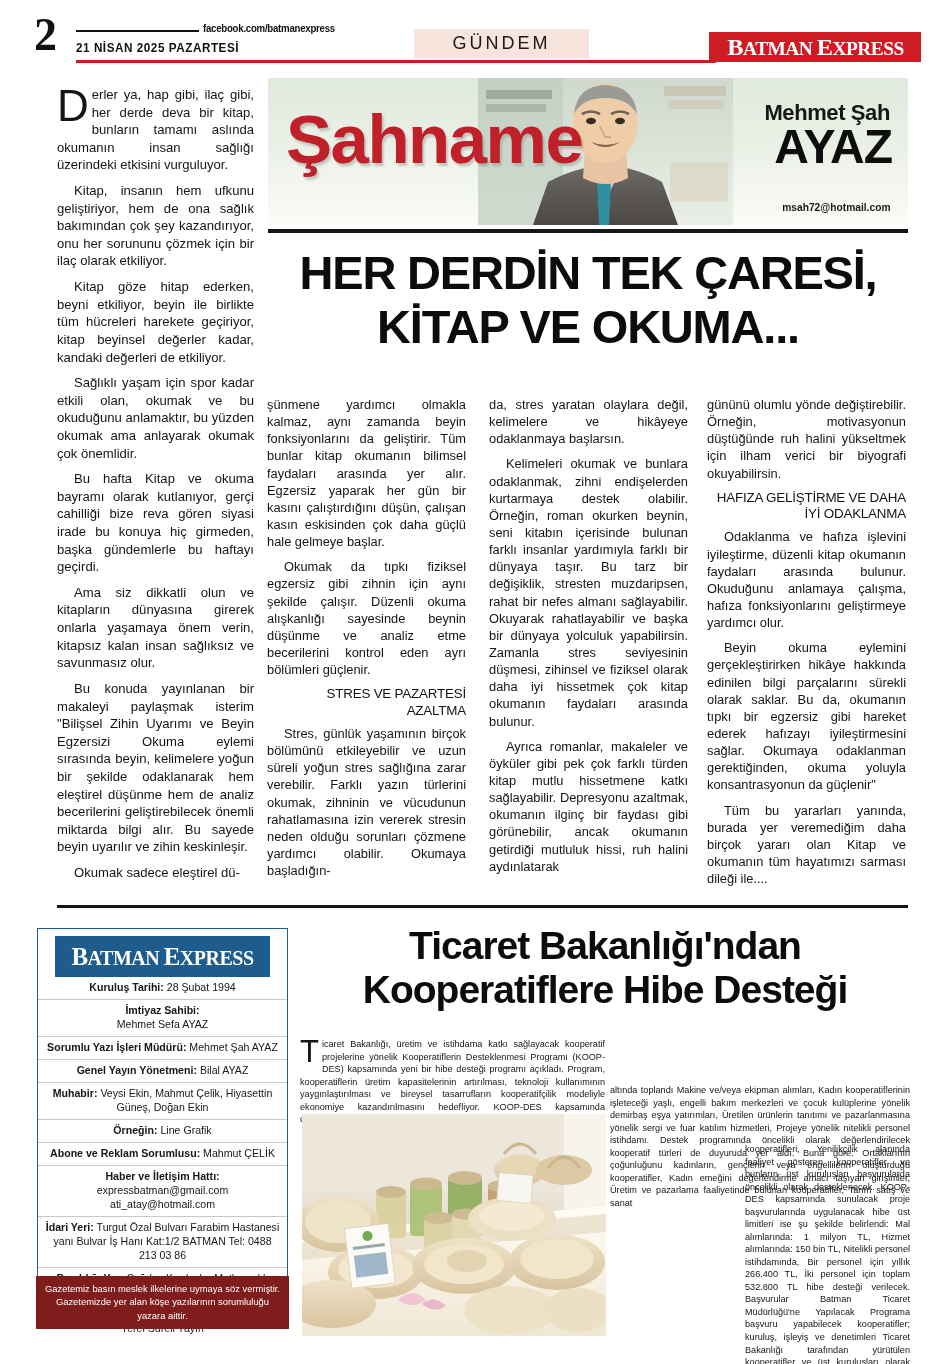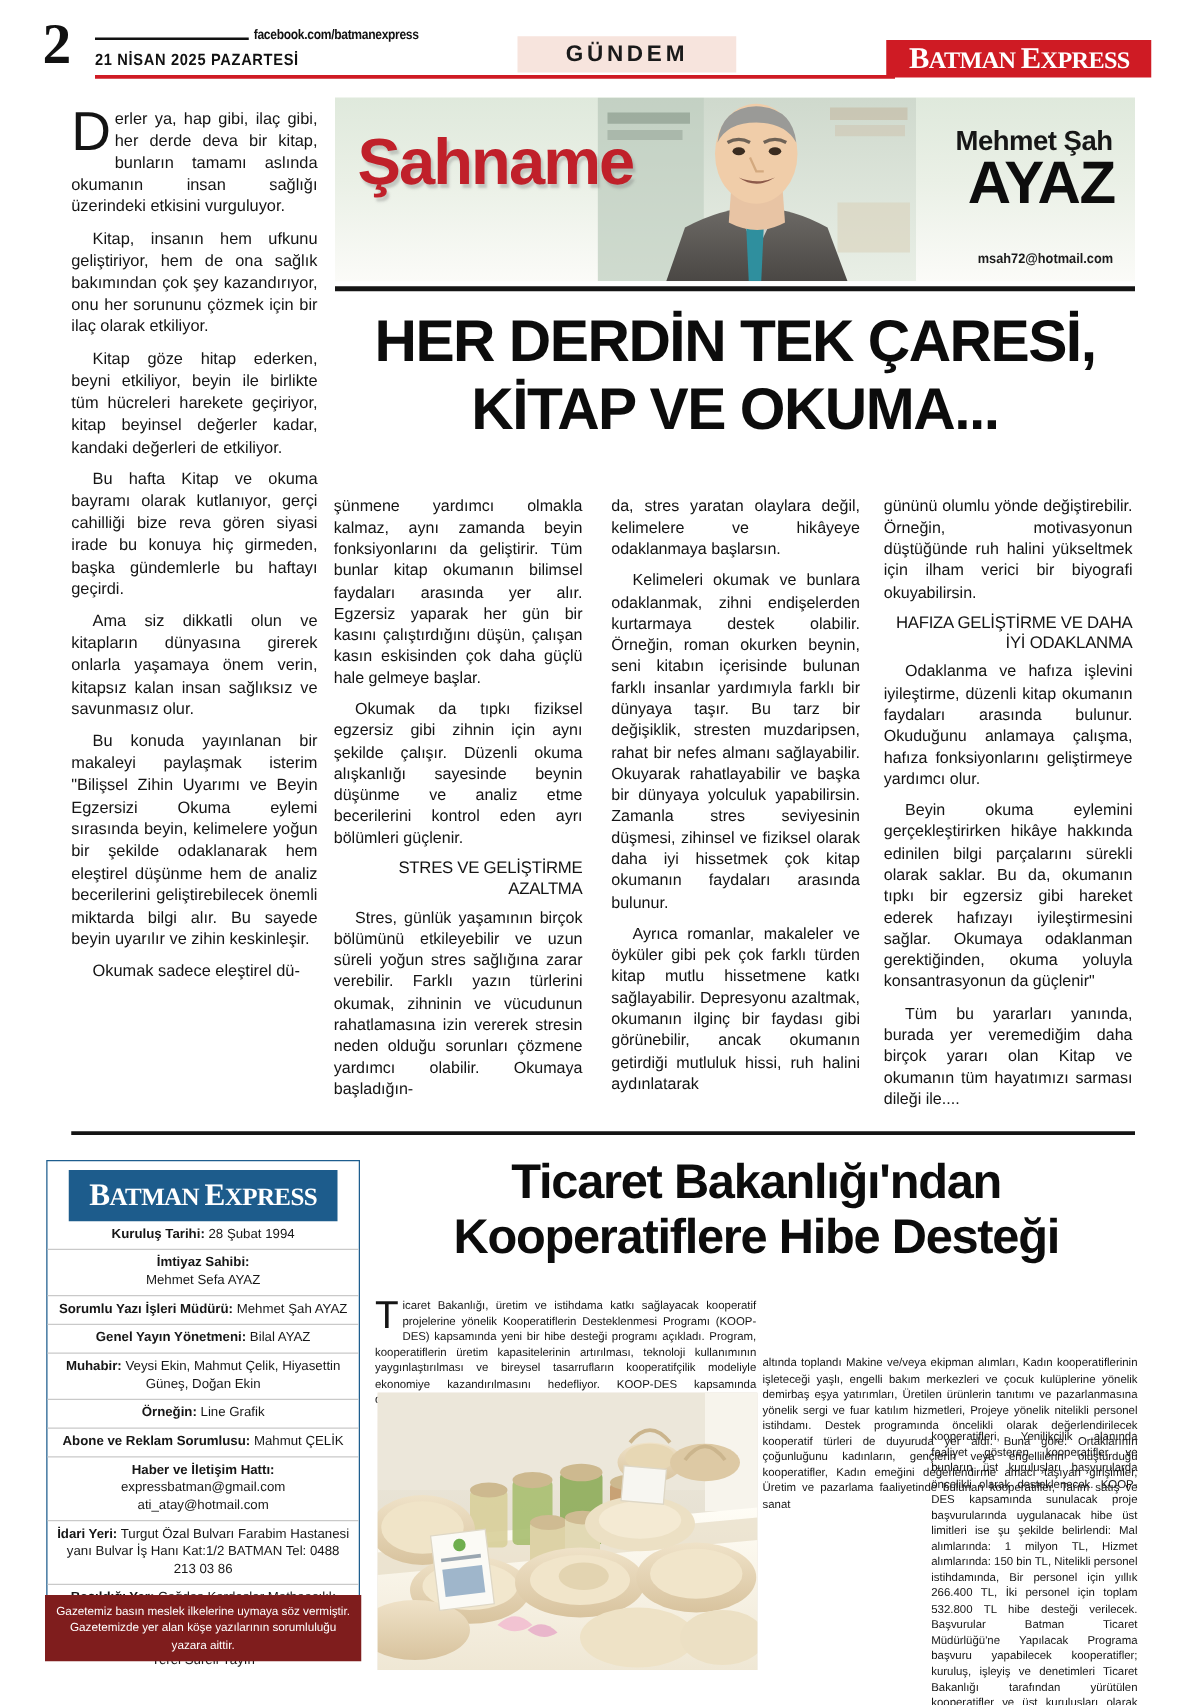--- a/index.html
+++ b/index.html
@@ -33,21 +33,21 @@
     position: absolute; left: 76px; top: 40px;
     font-size: 13px; font-weight: 700; letter-spacing: 0.6px; color: #111;
     transform: scaleX(0.9); transform-origin: left center;
   }
   .hdr-section {
     position: absolute; left: 414px; top: 29px; width: 175px; height: 29px;
     background: #f7e4dd;
     display: flex; align-items: center; justify-content: center;
   }
   .hdr-section span {
-    font-size: 18px; font-weight: 700; letter-spacing: 3px; color: #1a1a1a;
+    font-size: 18px; font-weight: 400; letter-spacing: 3px; color: #1a1a1a;
   }
   .hdr-logo {
     position: absolute; right: 30px; top: 32px; width: 212px; height: 30px;
     background: #cf1b24;
     display: flex; align-items: center; justify-content: center;
     overflow: hidden;
   }
   .hdr-logo span {
     color: #fff; font-weight: 700; font-size: 24px; letter-spacing: -0.5px;
     font-family: "Liberation Serif", serif;
@@ -76,21 +76,21 @@
   .banner {
     position: absolute; left: 268px; top: 78px; width: 640px; height: 147px;
     overflow: hidden;
     background: linear-gradient(180deg,#dfe9dc 0%, #eaf0e6 45%, #fbfbf8 100%);
   }
   .banner-photo {
     position: absolute; left: 210px; top: 0; width: 255px; height: 147px; overflow: hidden;
   }
   .banner-title {
     position: absolute; left: 18px; top: 22px;
-    font-size: 52px; font-weight: 700; color: #c0202a;
+    font-size: 69px; font-weight: 700; color: #c0202a;
     text-shadow: 2px 3px 2px rgba(120,120,120,0.35);
     letter-spacing: -1.5px;
   }
   .banner-author-first {
     position: absolute; right: 18px; top: 22px;
     font-size: 22px; font-weight: 700; color: #161616; letter-spacing: -0.4px;
   }
   .banner-author-last {
     position: absolute; right: 16px; top: 45px;
     font-size: 48px; font-weight: 700; color: #0d0d0d; letter-spacing: -1px; line-height: 1;
@@ -206,20 +206,21 @@
     <div class="hdr-logo">
       <span><span>B</span><span class="sm">ATMAN </span><span>E</span><span class="sm">XPRESS</span></span>
     </div>
     <div class="hdr-red-rule"></div>
   </div>
 
   <div class="col1">
     <p class="first"><span class="dropcap">D</span><span>erler ya, hap gibi, ilaç gibi, her derde deva bir kitap, bunların tamamı aslında okumanın insan sağlığı üzerindeki etkisini vurguluyor.</span></p>
     <p>Kitap,  insanın hem ufkunu geliştiriyor, hem de ona sağlık bakımından çok şey kazandırıyor, onu her sorununu çözmek için bir ilaç olarak etkiliyor.</p>
     <p>Kitap göze hitap ederken, beyni etkiliyor, beyin ile birlikte tüm hücreleri harekete geçiriyor, kitap beyinsel değerler kadar, kandaki değerleri de etkiliyor.</p>
+    <p>Sağlıklı yaşam için spor kadar etkili olan, okumak ve bu okuduğunu anlamaktır, bu yüzden okumak ama anlayarak okumak çok önemlidir.</p>
     <p>Bu hafta Kitap ve okuma bayramı olarak kutlanıyor, gerçi cahilliği bize reva gören siyasi irade bu konuya hiç girmeden, başka gündemlerle bu haftayı geçirdi.</p>
     <p>Ama siz dikkatli olun ve kitapların dünyasına girerek onlarla yaşamaya önem verin, kitapsız kalan insan sağlıksız ve savunmasız olur.</p>
     <p>Bu konuda yayınlanan bir makaleyi paylaşmak isterim "Bilişsel Zihin Uyarımı ve Beyin Egzersizi Okuma eylemi sırasında beyin, kelimelere yoğun bir şekilde odaklanarak hem eleştirel düşünme hem de analiz becerilerini geliştirebilecek önemli miktarda bilgi alır. Bu sayede beyin uyarılır ve zihin keskinleşir.</p>
     <p>Okumak sadece eleştirel dü-</p>
   </div>
 
   <div class="banner">
     <div class="banner-photo">
       <svg width="255" height="147" viewBox="0 0 255 147">
         <defs>
@@ -261,21 +262,21 @@
   <div class="banner-underline"></div>
 
   <div class="main-headline">
     <span>HER DERDİN TEK ÇARESİ,</span>
     <span class="l2">KİTAP VE OKUMA...</span>
   </div>
 
   <div class="artcol" id="artcol2">
     <p class="noindent">şünmene yardımcı olmakla kalmaz, aynı zamanda beyin fonksiyonlarını da geliştirir. Tüm bunlar kitap okumanın bilimsel faydaları arasında yer alır. Egzersiz yaparak her gün bir kasını çalıştırdığını düşün, çalışan kasın eskisinden çok daha güçlü hale gelmeye başlar.</p>
     <p>Okumak da tıpkı fiziksel egzersiz gibi zihnin için aynı şekilde çalışır. Düzenli okuma alışkanlığı sayesinde beynin düşünme ve analiz etme becerilerini kontrol eden ayrı bölümleri güçlenir.</p>
-    <h3>STRES VE GELİŞTİRME AZALTMA</h3>
+    <h3>STRES VE PAZARTESİ AZALTMA</h3>
     <p>Stres, günlük yaşamının birçok bölümünü etkileyebilir ve uzun süreli yoğun stres sağlığına zarar verebilir. Farklı yazın türlerini okumak, zihninin ve vücudunun rahatlamasına izin vererek stresin neden olduğu sorunları çözmene yardımcı olabilir. Okumaya başladığın-</p>
   </div>
 
   <div class="artcol" id="artcol3">
     <p class="noindent">da, stres yaratan olaylara değil, kelimelere ve hikâyeye odaklanmaya başlarsın.</p>
     <p>Kelimeleri okumak ve bunlara odaklanmak, zihni endişelerden kurtarmaya destek olabilir. Örneğin, roman okurken beynin, seni kitabın içerisinde bulunan farklı insanlar yardımıyla farklı bir dünyaya taşır. Bu tarz bir değişiklik, stresten muzdaripsen, rahat bir nefes almanı sağlayabilir. Okuyarak rahatlayabilir ve başka bir dünyaya yolculuk yapabilirsin. Zamanla stres seviyesinin düşmesi, zihinsel ve fiziksel olarak daha iyi hissetmek çok kitap okumanın faydaları arasında bulunur.</p>
     <p>Ayrıca romanlar, makaleler ve öyküler gibi pek çok farklı türden kitap mutlu hissetmene katkı sağlayabilir. Depresyonu azaltmak, okumanın ilginç bir faydası gibi görünebilir, ancak okumanın getirdiği mutluluk hissi, ruh halini aydınlatarak</p>
   </div>
 
   <div class="artcol" id="artcol4">

